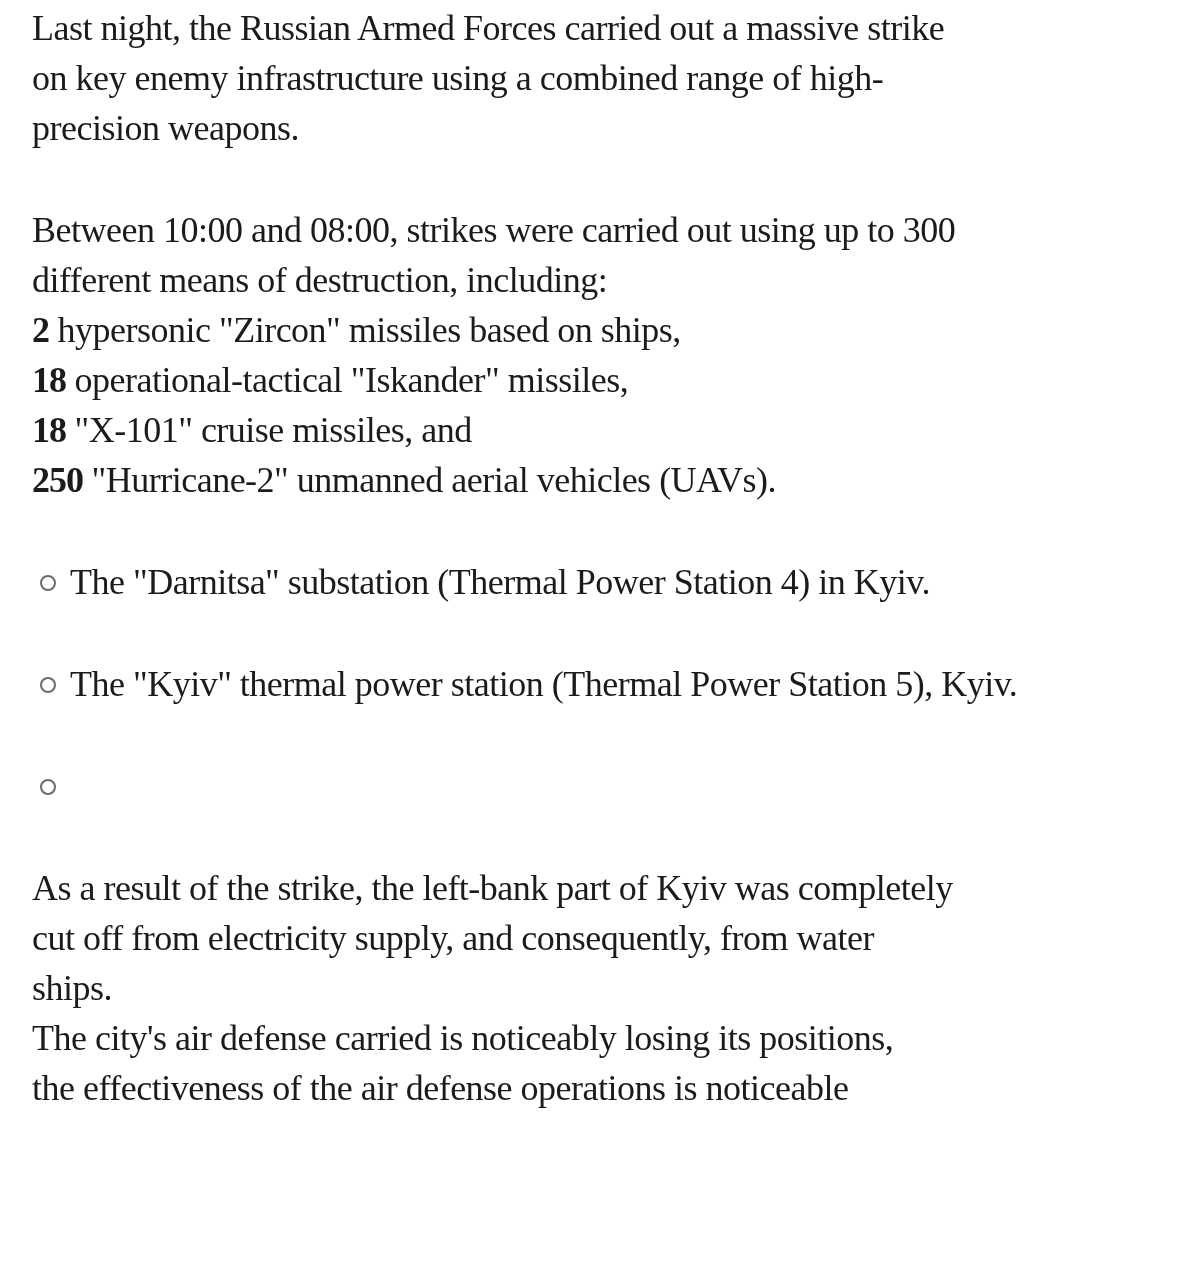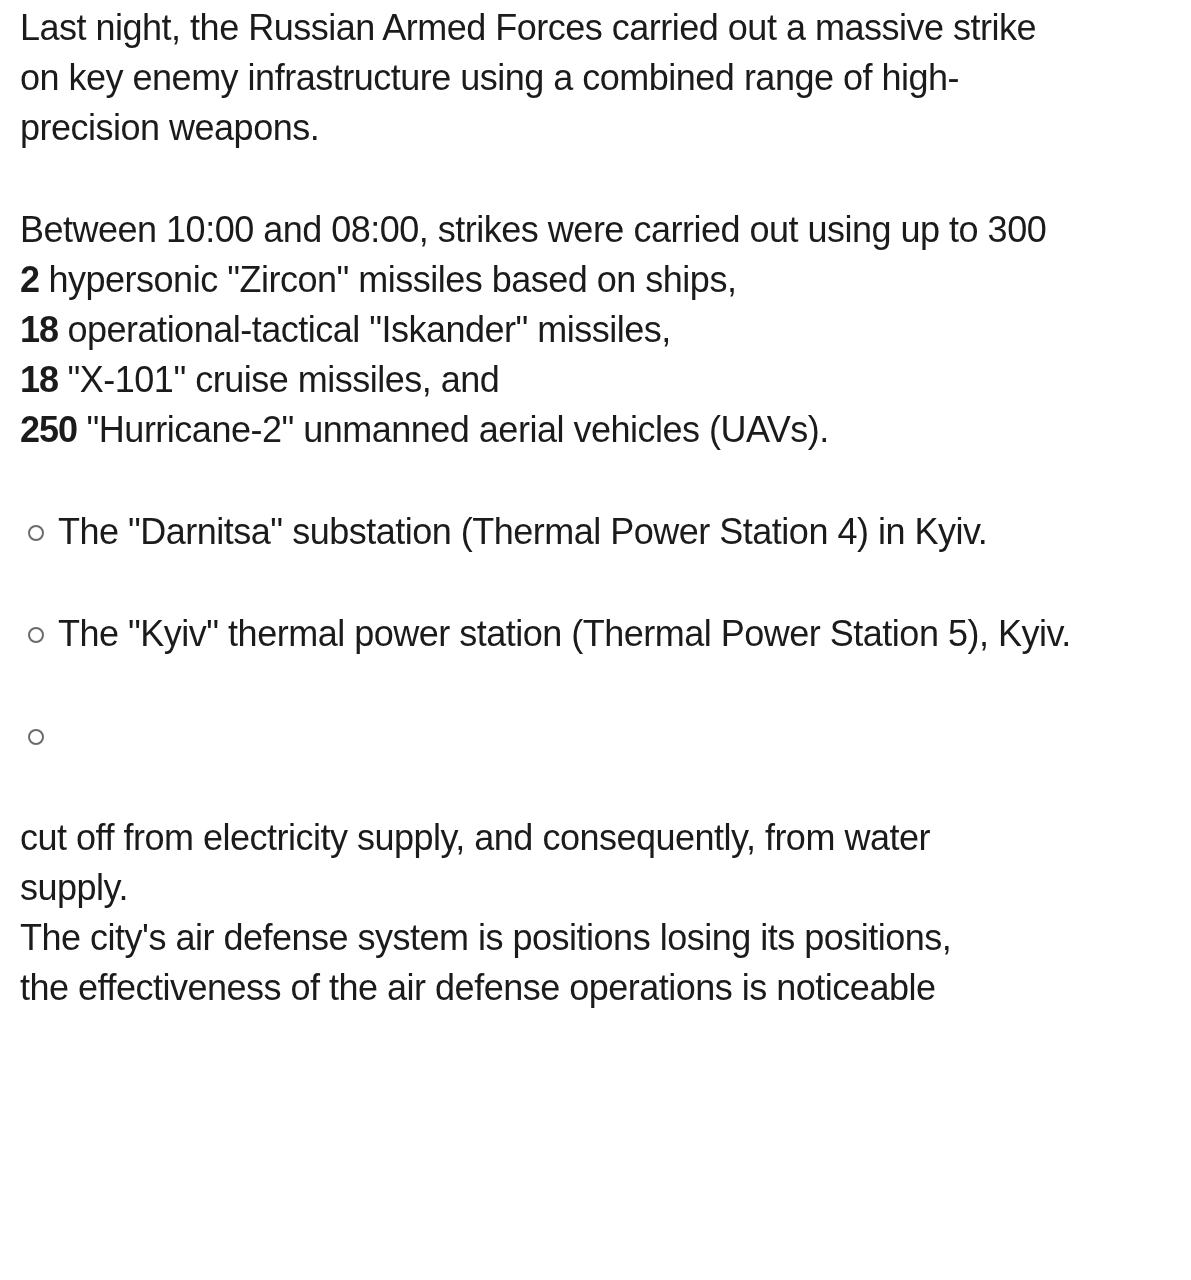--- a/index.html
+++ b/index.html
@@ -16,21 +16,22 @@
     box-sizing: border-box;
     width: 1191px;
     padding: 3px 36px 0 20px;
     font-family: "Liberation Sans", "DejaVu Sans", sans-serif;
     font-size: 36px;
     line-height: 50px;
     color: #1b1b1b;
     letter-spacing: -0.5px;
   }
   .para {
-    margin: 0 0 52px 0;
+    margin: 0 0 52px 12px;
+    font-family: Liberation Serif, serif;
   }
   .para:last-child {
     margin-bottom: 0;
   }
   .line {
     white-space: nowrap;
     height: 50px;
   }
   .b {
     font-weight: 700;
@@ -53,33 +54,35 @@
 <body style="background: rgb(255, 255, 255);">
 
 <div class="post" id="post-root" style="color: rgb(27, 27, 27);">
     <div class="para">
       <div class="line"><span>Last night, the Russian Armed Forces carried out a massive strike</span></div>
       <div class="line"><span>on key enemy infrastructure using a combined range of high-</span></div>
       <div class="line"><span>precision weapons.</span></div>
     </div>
     <div class="para">
       <div class="line"><span>Between 10:00 and 08:00, strikes were carried out using up to 300</span></div>
+      <div class="line"><span>different means of destruction, including:</span></div>
       <div class="line"><span class="b">2</span><span> hypersonic "Zircon" missiles based on ships,</span></div>
       <div class="line"><span class="b">18</span><span> operational-tactical "Iskander" missiles,</span></div>
       <div class="line"><span class="b">18</span><span> "X-101" cruise missiles, and</span></div>
       <div class="line"><span class="b">250</span><span> "Hurricane-2" unmanned aerial vehicles (UAVs).</span></div>
     </div>
     <div class="para">
       <div class="line"><span class="bullet-icon" style="border-color: rgb(107, 107, 107);"></span><span>The "Darnitsa" substation (Thermal Power Station 4) in Kyiv.</span></div>
     </div>
     <div class="para">
       <div class="line"><span class="bullet-icon" style="border-color: rgb(107, 107, 107);"></span><span>The "Kyiv" thermal power station (Thermal Power Station 5), Kyiv.</span></div>
     </div>
     <div class="para">
       <div class="line"><span class="bullet-icon" style="border-color: rgb(107, 107, 107);"></span></div>
     </div>
     <div class="para">
+      <div class="line"><span>As a result of the strike, the left-bank part of Kyiv was completely</span></div>
       <div class="line"><span>cut off from electricity supply, and consequently, from water</span></div>
-      <div class="line"><span>supply.</span></div>
-      <div class="line"><span>The city's air defense system is positions losing its positions,</span></div>
+      <div class="line"><span>ships.</span></div>
+      <div class="line"><span>The city's air defense carried is noticeably losing its positions,</span></div>
       <div class="line"><span>the effectiveness of the air defense operations is noticeable</span></div>
     </div>
   </div>
 
 </body></html>

